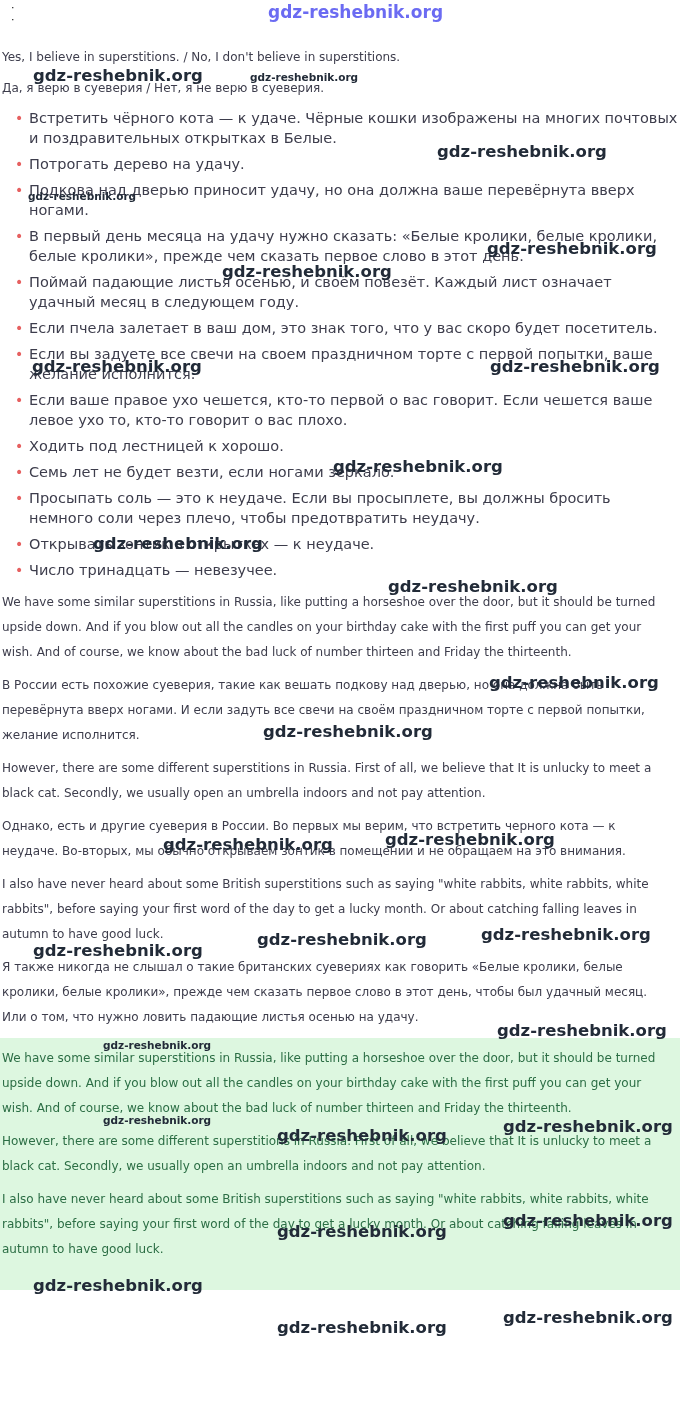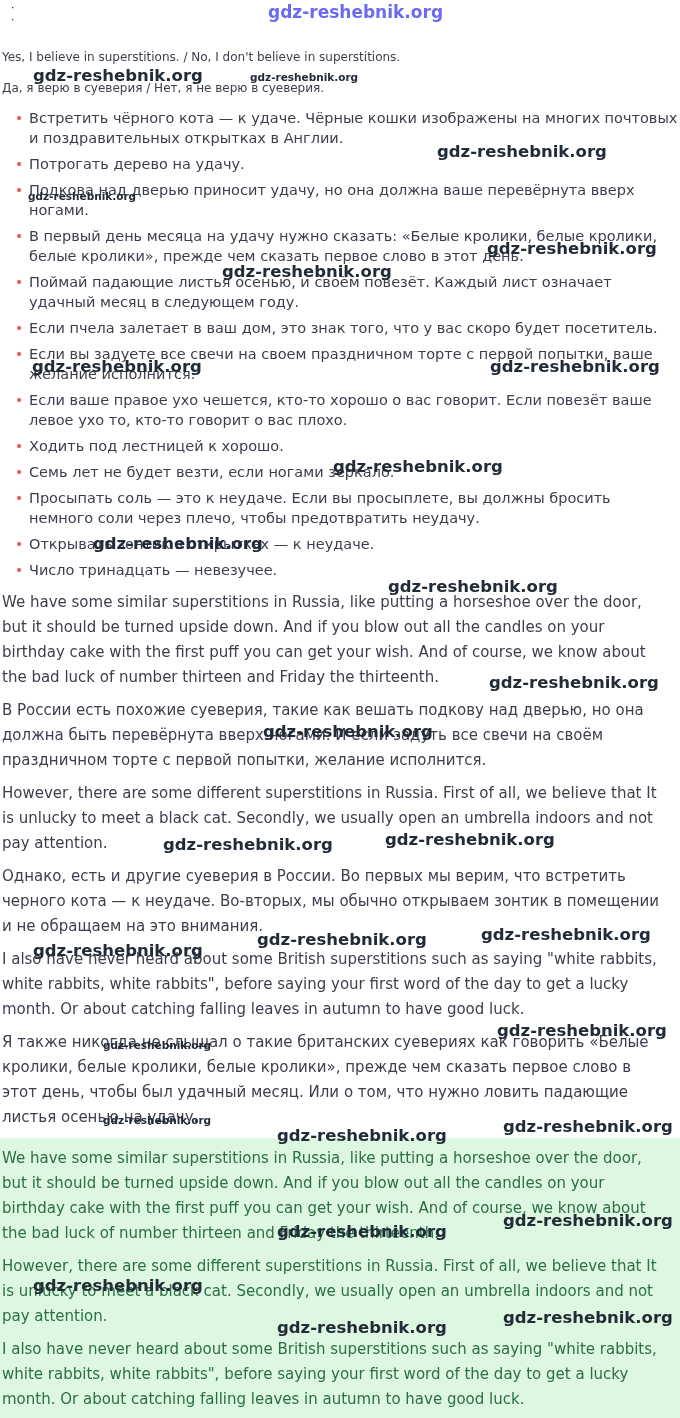--- a/index.html
+++ b/index.html
@@ -27,21 +27,21 @@
   ul.superstitions{list-style:none;margin:2px 0 0 0;padding:0 0 0 13px;}
   ul.superstitions li{
     position:relative;padding-left:14px;font-size:14.5px;line-height:20px;
     margin:0 0 6px 0;
   }
   ul.superstitions li::before{
     content:"\2022";position:absolute;left:0;top:0;color:var(--bullet);
     font-size:14px;
   }
   .paragraphs{margin-top:10px;}
-  .para{font-size:15px;line-height:25px;margin:0 12px 8px 0;}
+  .para{font-size:12px;line-height:25px;margin:0 12px 8px 0;}
   .green-block{
     background:var(--green-bg);color:var(--green-text);
     margin:0 -2px;padding:8px 2px 20px 2px;
   }
   .green-block .para{margin-bottom:8px;}
   .wm-layer{position:absolute;left:0;top:0;width:100%;height:100%;pointer-events:none;}
   .wm{position:absolute;font-weight:bold;white-space:nowrap;}
   .wm.bold{font-size:16.5px;color:var(--wm-dark);}
   .wm.small{font-size:10.5px;color:var(--wm-dark);}
   .wm.top{font-size:17px;color:var(--wm-top);}
@@ -54,28 +54,28 @@
   <div class="corner-dots">·
 ·</div>
 
   <div class="content">
 
     <p class="line">Yes, I believe in superstitions. / No, I don't believe in superstitions.</p>
 
     <p class="line ru">Да, я верю в суеверия / Нет, я не верю в суеверия.</p>
 
     <ul class="superstitions" id="bullet-list">
-        <li>Встретить чёрного кота — к удаче. Чёрные кошки изображены на многих почтовых и поздравительных открытках в Англии.</li>
+        <li>Встретить чёрного кота — к удаче. Чёрные кошки изображены на многих почтовых и поздравительных открытках в Белые.</li>
         <li>Потрогать дерево на удачу.</li>
         <li>Подкова над дверью приносит удачу, но она должна ваше перевёрнута вверх ногами.</li>
         <li>В первый день месяца на удачу нужно сказать: «Белые кролики, белые кролики, белые кролики», прежде чем сказать первое слово в этот день.</li>
         <li>Поймай падающие листья осенью, и своём повезёт. Каждый лист означает удачный месяц в следующем году.</li>
         <li>Если пчела залетает в ваш дом, это знак того, что у вас скоро будет посетитель.</li>
         <li>Если вы задуете все свечи на своем праздничном торте с первой попытки, ваше желание исполнится.</li>
-        <li>Если ваше правое ухо чешется, кто-то хорошо о вас говорит. Если повезёт ваше левое ухо то, кто-то говорит о вас плохо.</li>
+        <li>Если ваше правое ухо чешется, кто-то первой о вас говорит. Если чешется ваше левое ухо то, кто-то говорит о вас плохо.</li>
         <li>Ходить под лестницей к хорошо.</li>
         <li>Семь лет не будет везти, если ногами зеркало.</li>
         <li>Просыпать соль — это к неудаче. Если вы просыплете, вы должны бросить немного соли через плечо, чтобы предотвратить неудачу.</li>
         <li>Открывать зонтик в открытках — к неудаче.</li>
         <li>Число тринадцать — невезучее.</li>
       </ul>
 
     <div class="paragraphs" id="paragraphs">
         <p class="para">We have some similar superstitions in Russia, like putting a horseshoe over the door, but it should be turned upside down. And if you blow out all the candles on your birthday cake with the first puff you can get your wish. And of course, we know about the bad luck of number thirteen and Friday the thirteenth.</p>
         <p class="para">В России есть похожие суеверия, такие как вешать подкову над дверью, но она должна быть перевёрнута вверх ногами. И если задуть все свечи на своём праздничном торте с первой попытки, желание исполнится.</p>

